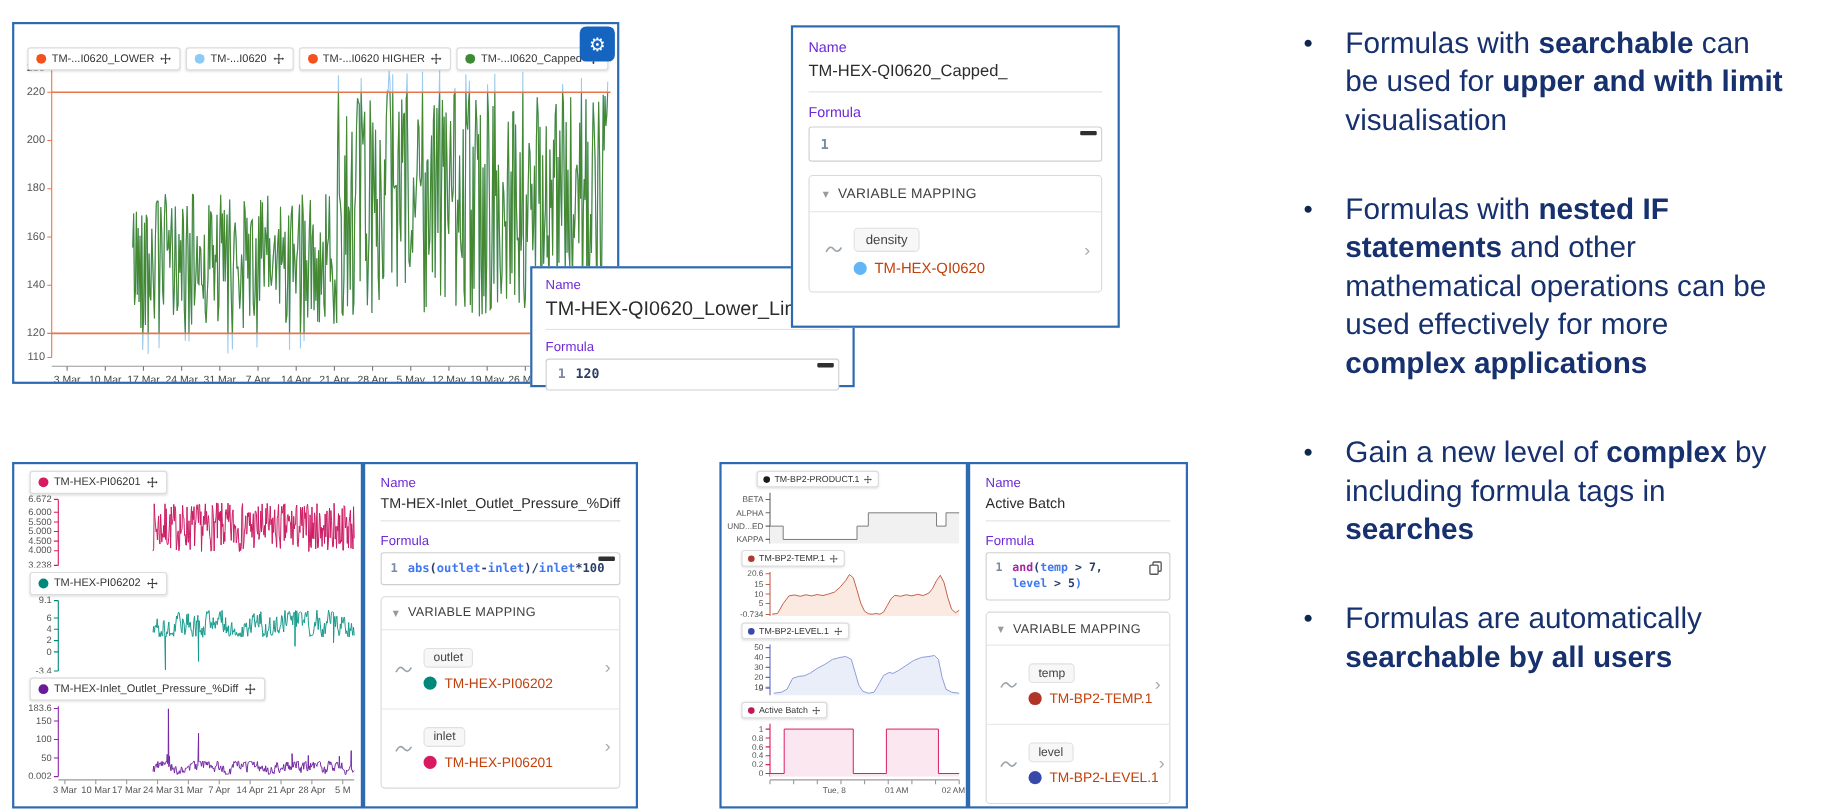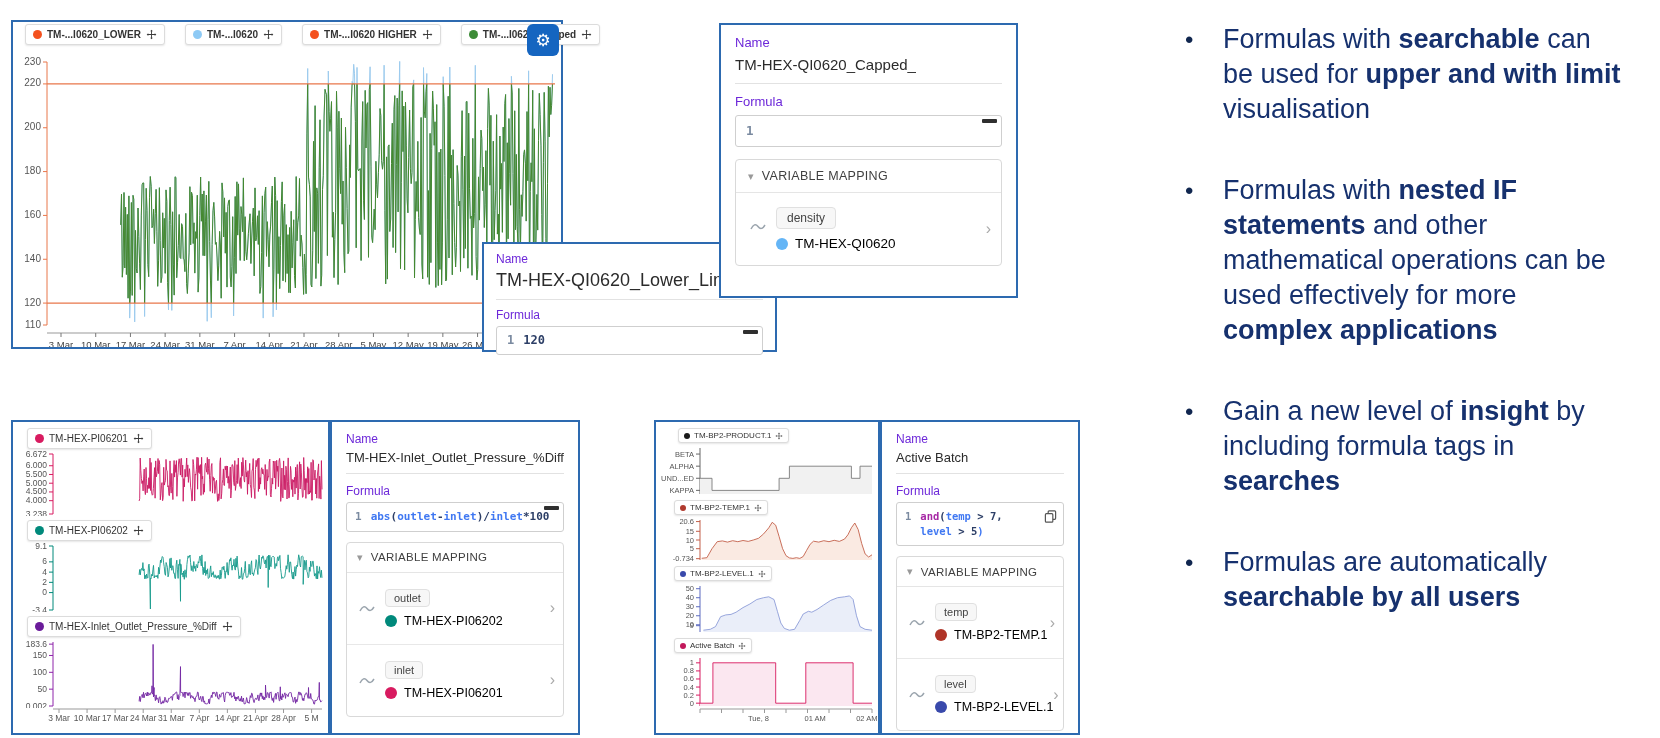--- a/index.html
+++ b/index.html
@@ -20,37 +20,37 @@
   .fscroll{position:absolute;top:3px;right:4px;width:15px;height:4px;background:#2f2f2f;border-radius:1px;}
   .copy{position:absolute;right:6px;top:7px;}
   .vmbox{border:1px solid #d9d9d9;border-radius:4px;background:#fff;}
   .vmheader{display:flex;align-items:center;gap:8px;padding:9px 12px;font-size:12.5px;color:#3f3f3f;border-bottom:1px solid #e5e5e5;letter-spacing:.3px;}
   .vmtri{color:#999;font-size:11px;}
   .vmrow{display:flex;align-items:flex-start;padding:14px 10px;}
   .vmrow+.vmrow{border-top:1px solid #e8e8e8;}
   .squiggle{margin:14px 10px 0 4px;flex:0 0 auto;}
   .vmmain{display:flex;flex-direction:column;}
   .chip{display:inline-block;background:#f7f7f7;border:1px solid #e0e0e0;border-radius:4px;padding:3px 10px;font-size:12px;color:#444;margin-bottom:7px;align-self:flex-start;}
-  .tagline{display:flex;align-items:center;gap:7px;font-size:13.5px;color:#000000;white-space:nowrap;}
+  .tagline{display:flex;align-items:center;gap:7px;font-size:13.5px;color:#c2410c;white-space:nowrap;}
   .dot{width:12px;height:12px;border-radius:50%;display:inline-block;flex:0 0 auto;}
   .chev{margin-left:auto;color:#aaa;font-size:16px;align-self:center;}
   .compact .plabel{font-size:12px;margin-bottom:4px;}
   .compact .pvalue{font-size:13px;margin-bottom:8px;}
   .compact .fbox{font-size:11px;padding:6px 8px;margin-bottom:10px;}
   .compact .chip{font-size:11px;padding:2px 8px;}
   .compact .tagline{font-size:12.5px;}
   .compact .vmheader{font-size:11.5px;padding:8px 10px;}
   .compact .vmrow{padding:16px 8px;}
   .p-batch .fbox{font-size:10.5px;padding-right:24px;}
   .p-lower{padding:8px 12px;}
   .p-lower .plabel{font-size:12px;margin-bottom:4px;}
   .p-lower .pvalue{font-size:18px;margin-bottom:8px;}
   .p-lower .pdivider{margin-bottom:8px;}
   .p-lower .fbox{margin-bottom:0;font-size:12px;padding:5px 10px;}
-  .legend-row{position:absolute;top:2px;left:12px;display:flex;gap:20px;z-index:2;font-weight:bold;}
+  .legend-row{position:absolute;top:21px;left:12px;display:flex;gap:5px;z-index:2;}
   .pill{display:flex;align-items:center;gap:5px;background:#fff;border:1px solid #dcdcdc;border-radius:3px;padding:4px 7px;font-size:10px;color:#333;box-shadow:0 1px 2px rgba(0,0,0,.1);white-space:nowrap;}
   .pill .pdot{width:9px;height:9px;border-radius:50%;flex:0 0 auto;}
   .pill.small{font-size:8px;padding:2px 5px;gap:4px;}
   .pill.small .pdot{width:6px;height:6px;}
   .gear-btn{position:absolute;top:2px;right:2px;width:32px;height:32px;background:#1565c0;border:none;border-radius:6px;color:#fff;font-size:17px;display:flex;align-items:center;justify-content:center;cursor:pointer;z-index:3;padding:0;}
   .plot-host{position:absolute;inset:0;}
   .stack-host{position:absolute;inset:0;display:flex;flex-direction:column;overflow:hidden;padding-top:2px;}
   .sub-legend{display:flex;margin:4px 0 1px;}
   .bullets{position:absolute;left:1185px;top:22px;width:440px;font-size:27px;line-height:35px;color:#16316e;}
   .bullet{display:flex;margin-bottom:46px;}
@@ -345,21 +345,21 @@
               <span>TM-HEX-PI06201</span>
             </span>
         </span>
         <span class="chev">›</span>
       </div>
     </div>
   </div>
 
   <div class="panel" style="left:654px;top:420px;width:226px;height:315px;">
     <div class="stack-host" id="batch-host">
-        <div class="sub-legend" style="padding-left: 22px; align-items: flex-end;">
+        <div class="sub-legend" style="padding-left: 32px; align-items: flex-end;">
           <div class="pill small">
             <span class="pdot" style="background: rgb(26, 26, 26);"></span>
             <span>TM-BP2-PRODUCT.1</span>
             <svg viewBox="0 0 24 24" width="8" height="8" style="flex:0 0 auto">
               <path fill="#3c3c3c" d="M12 1.5 15 5h-2v6h6V9l3.5 3-3.5 3v-2h-6v6h2l-3 3.5L9 19h2v-6H5v2l-3.5-3L5 9v2h6V5H9z"></path>
             </svg>
           </div>
         </div>
         <svg width="222" height="52">
           <line x1="44" y1="4" x2="44" y2="50" stroke="#666666" stroke-width="1"></line>
@@ -525,21 +525,21 @@
     <div class="bullet">
       <span class="bmark">•</span>
       <span class="btext"><span>Formulas with </span><span class="b">searchable</span><span> can be used for </span><span class="b">upper and with limit</span><span> visualisation</span></span>
     </div>
     <div class="bullet">
       <span class="bmark">•</span>
       <span class="btext"><span>Formulas with </span><span class="b">nested IF statements</span><span> and other mathematical operations can be used effectively for more </span><span class="b">complex applications</span></span>
     </div>
     <div class="bullet">
       <span class="bmark">•</span>
-      <span class="btext"><span>Gain a new level of </span><span class="b">insight</span><span> by including formula tags in </span><span class="b">searches</span></span>
+      <span class="btext"><span>Gain a new level of </span><span class="b">complex</span><span> by including formula tags in </span><span class="b">searches</span></span>
     </div>
     <div class="bullet">
       <span class="bmark">•</span>
       <span class="btext"><span>Formulas are automatically </span><span class="b">searchable by all users</span></span>
     </div>
   </div>
 
 </div>
 
 </body></html>

